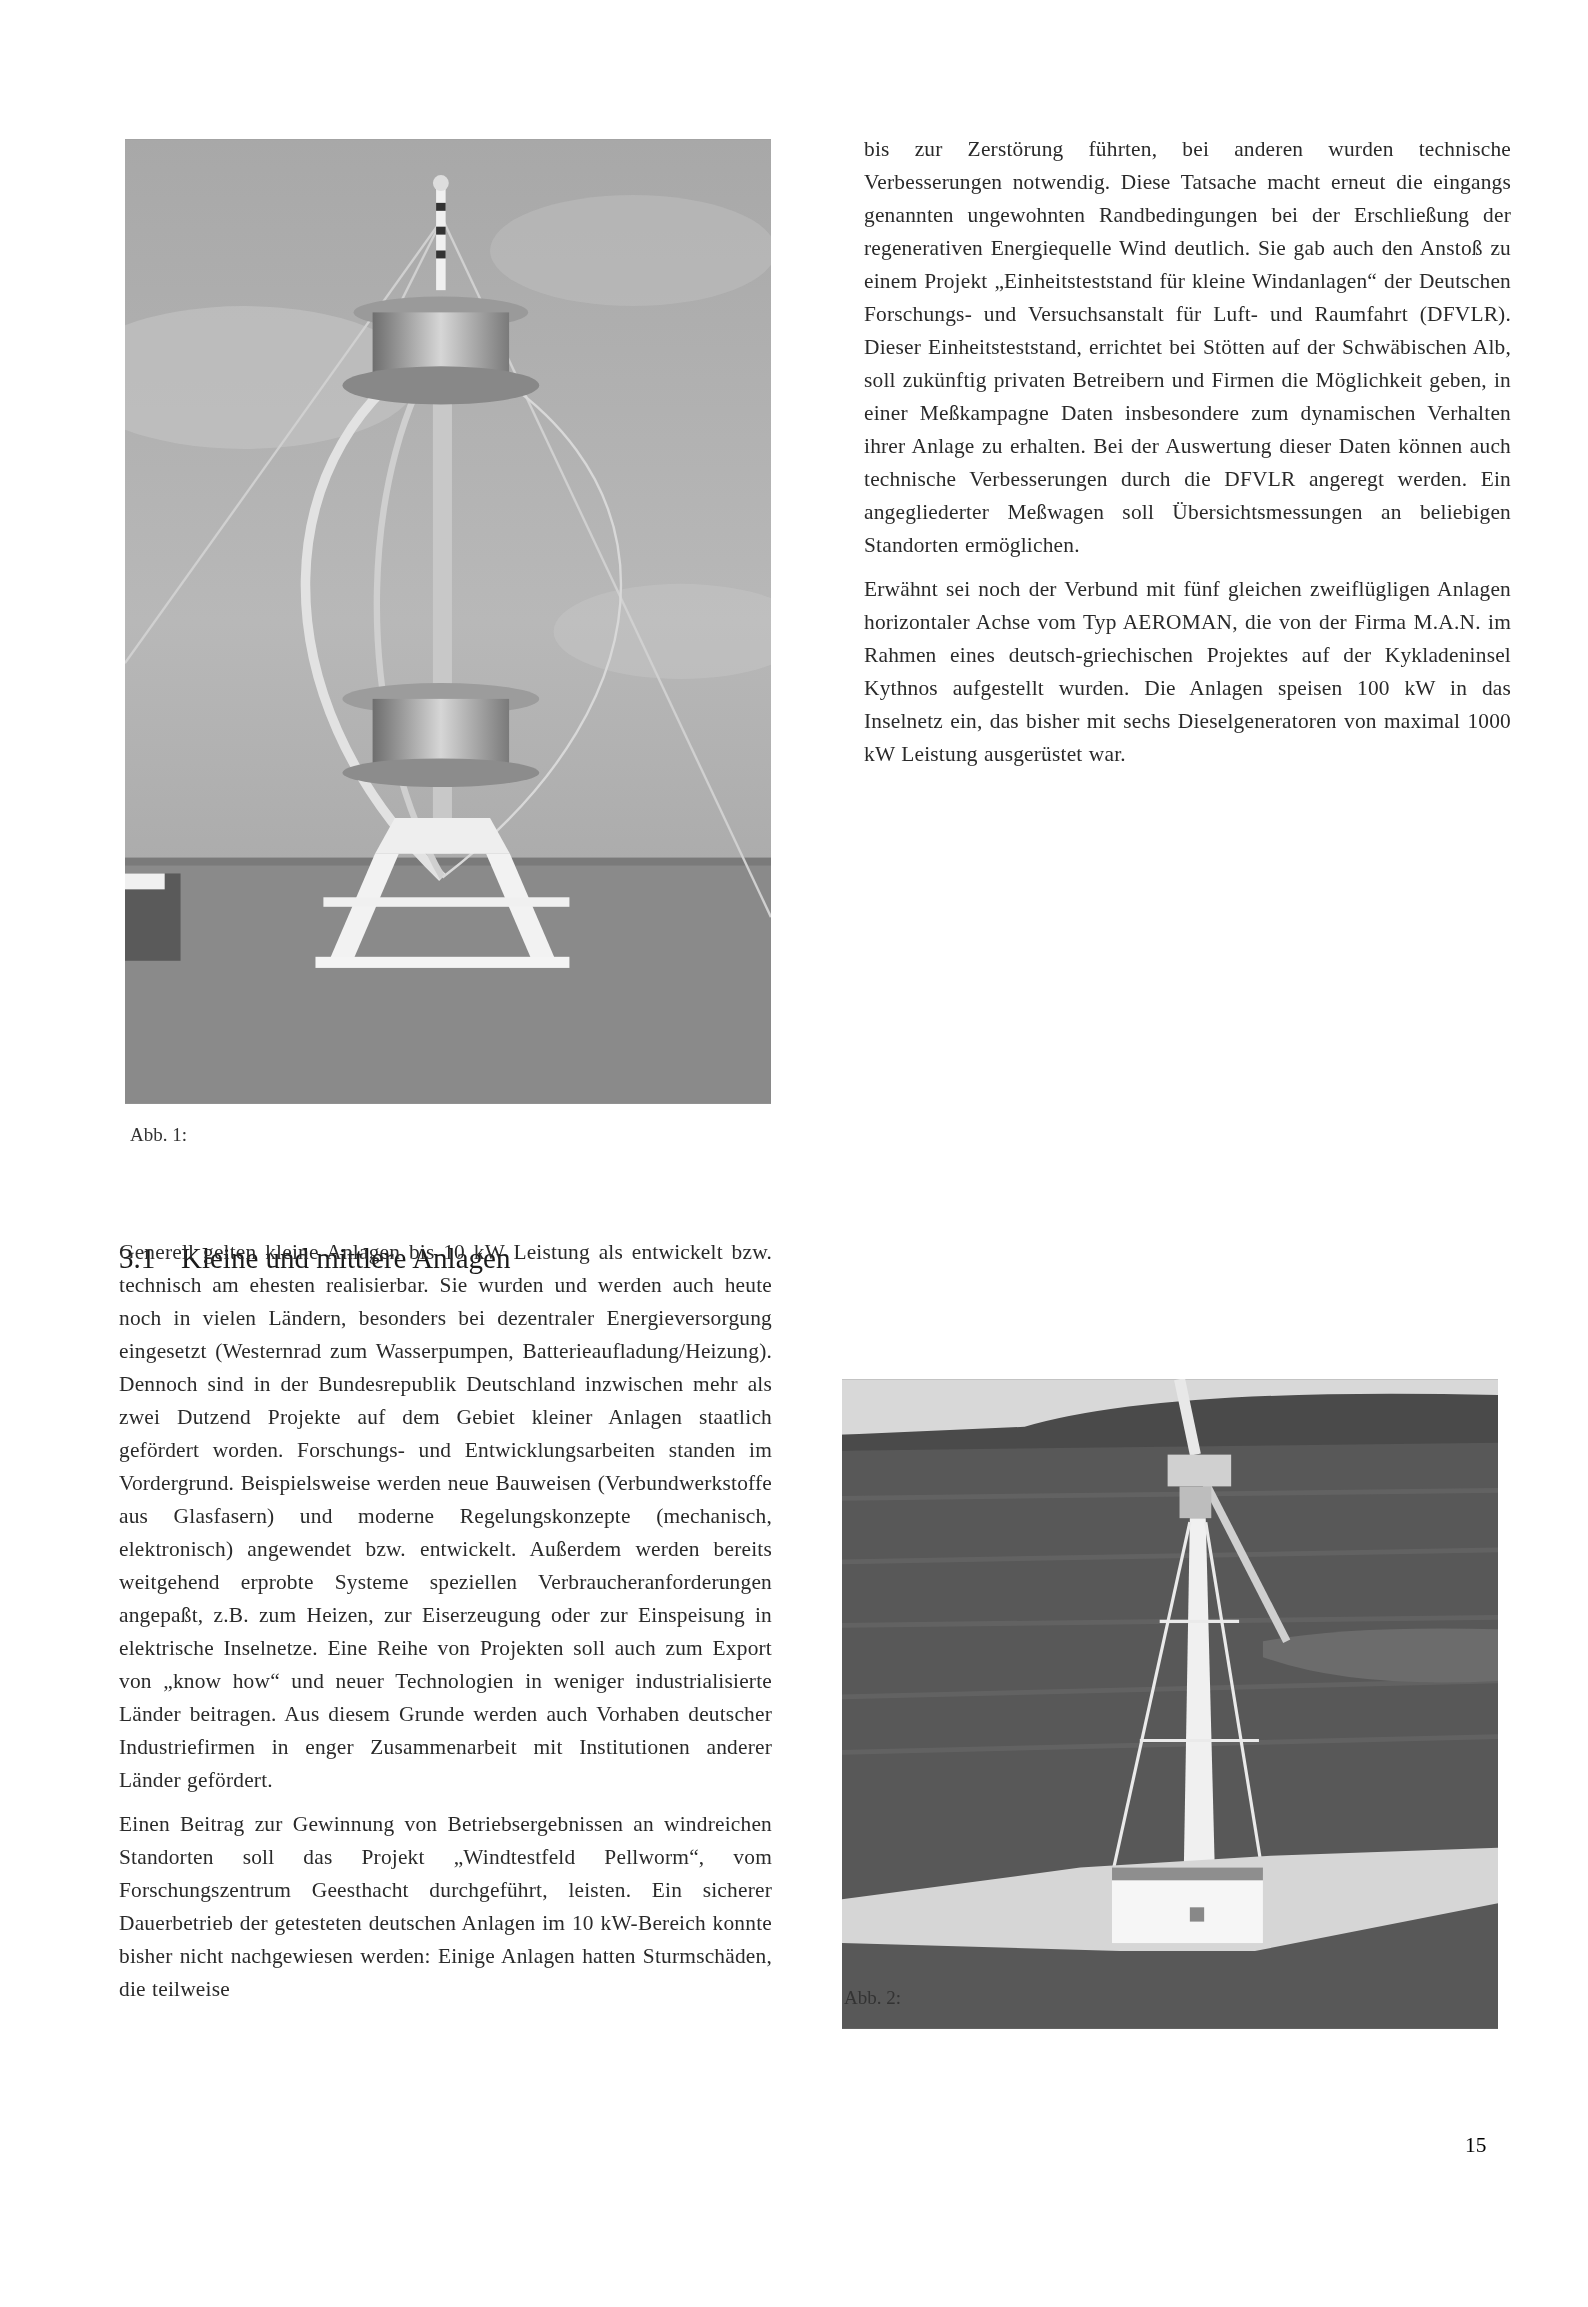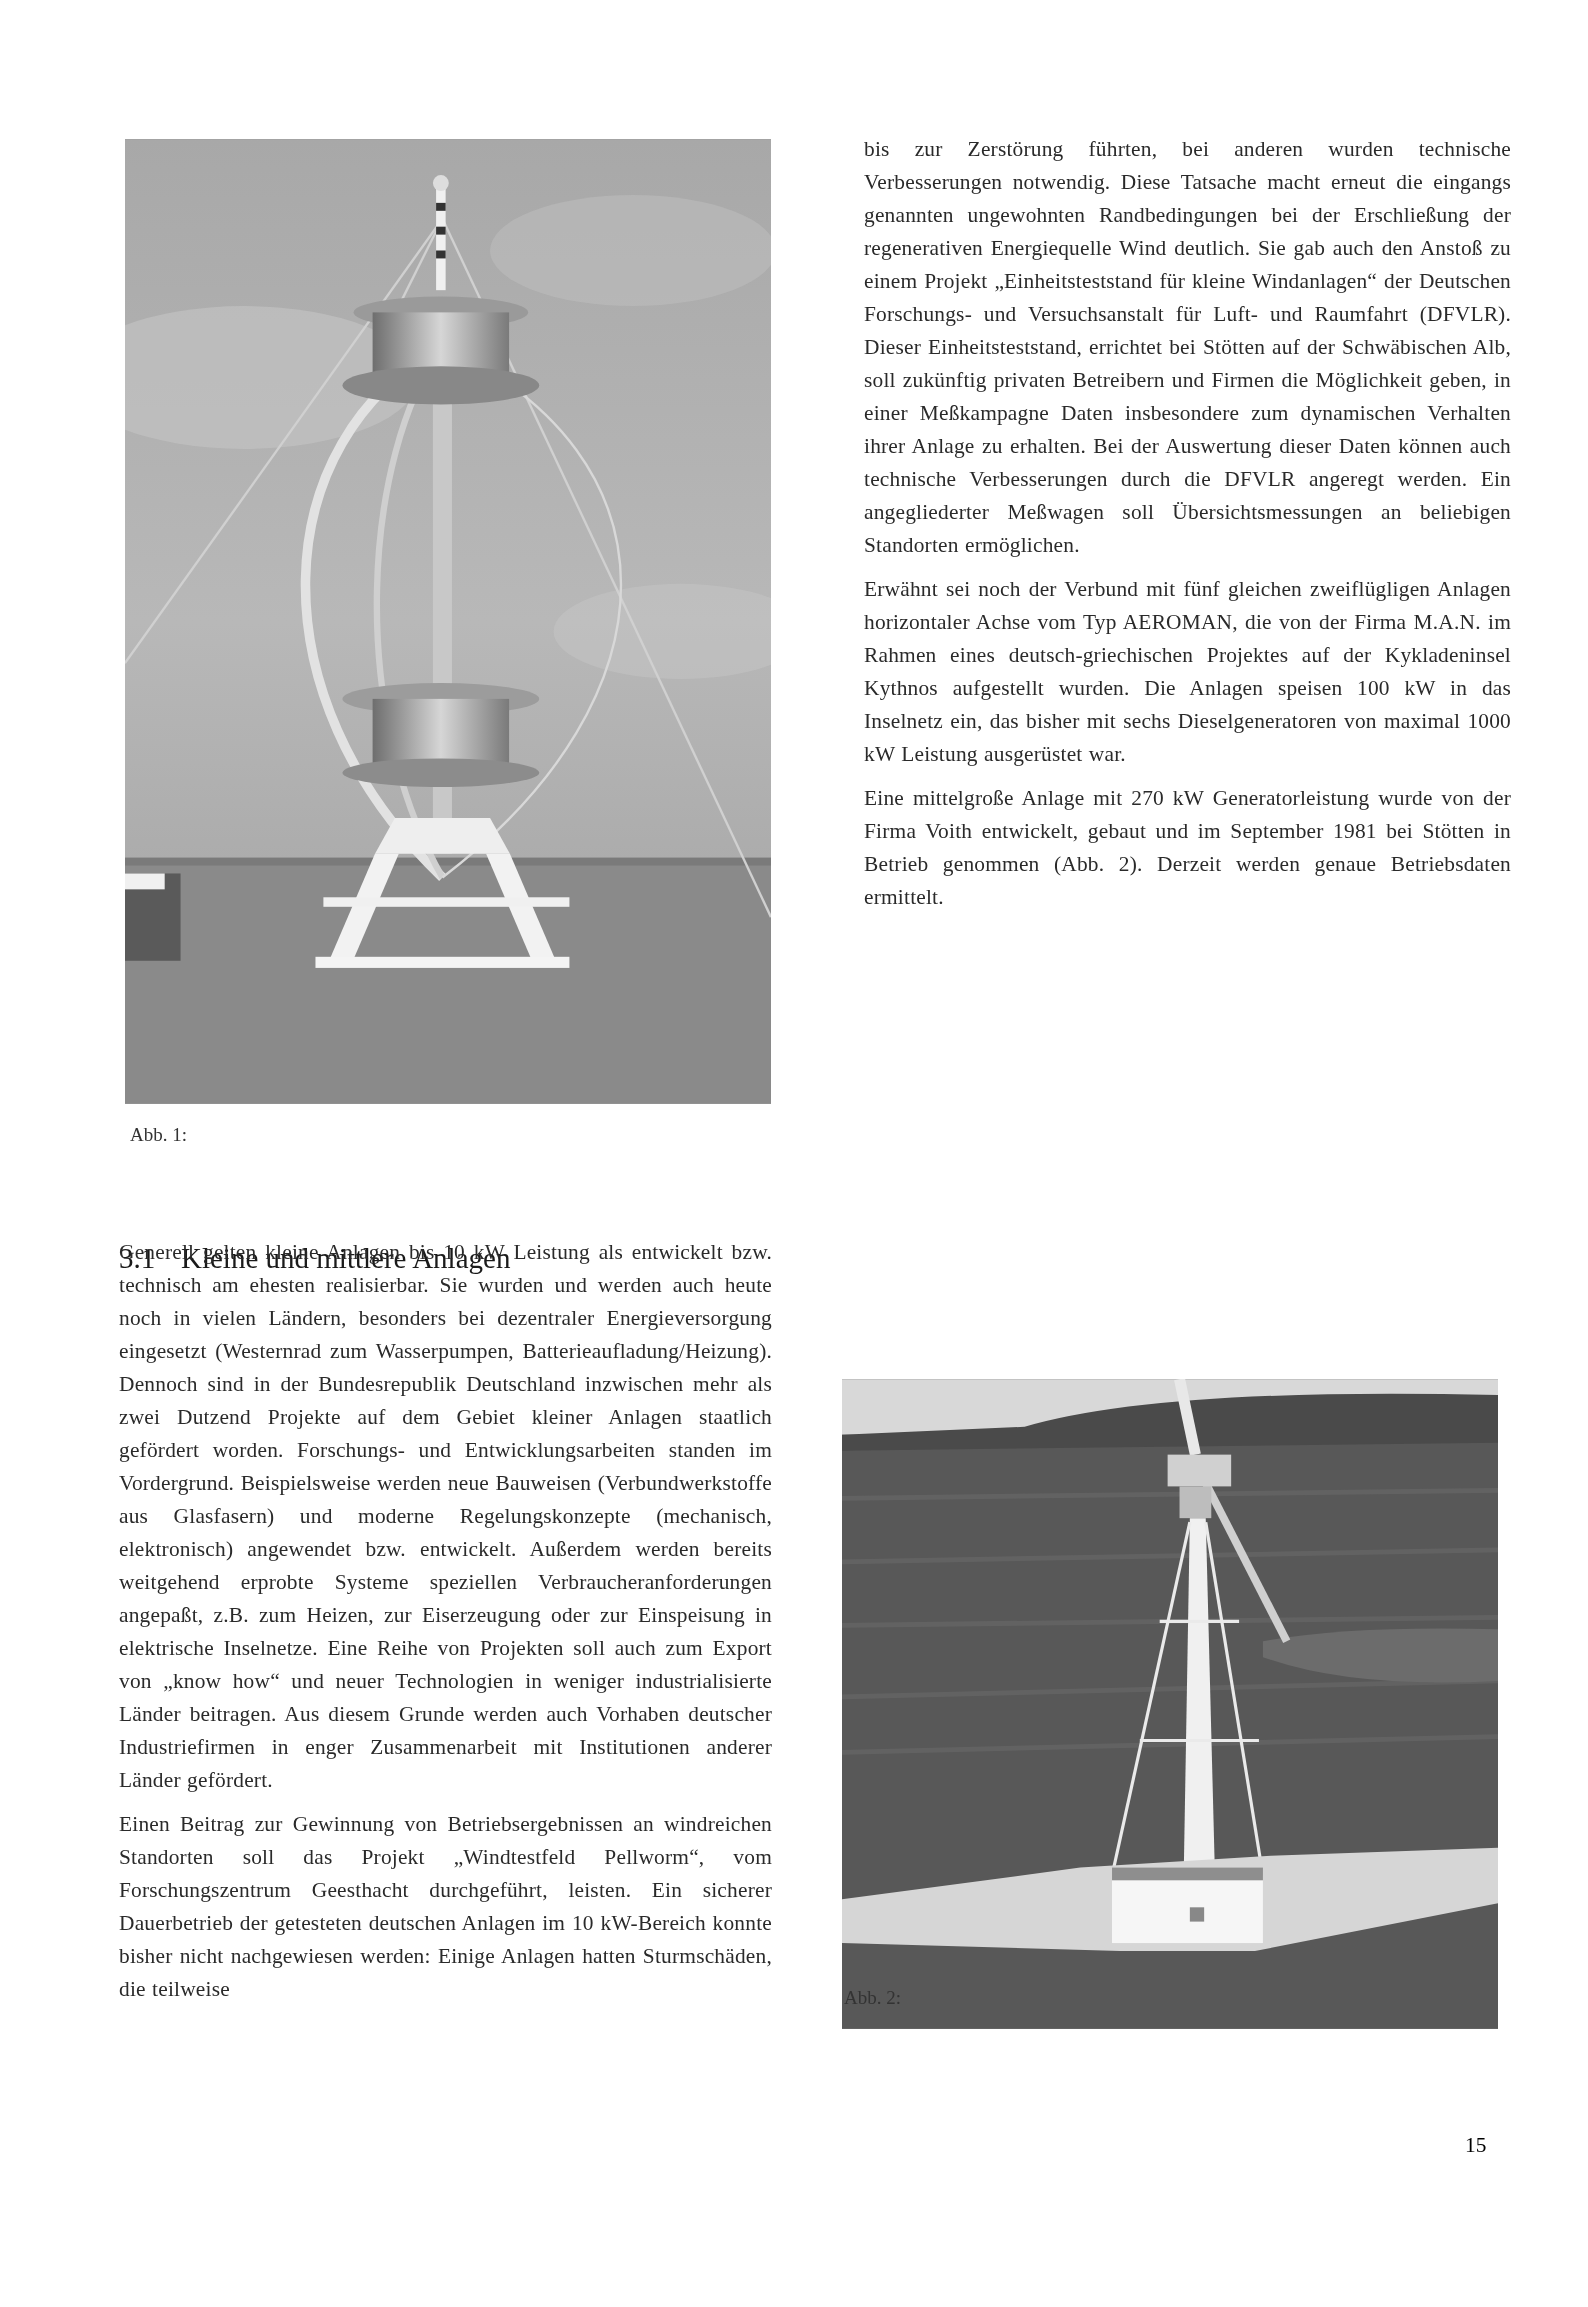--- a/index.html
+++ b/index.html
@@ -82,21 +82,20 @@
     <rect x="240" y="1030" width="320" height="14" fill="#f4f4f4"></rect>
 
     <rect x="0" y="925" width="70" height="110" fill="#5a5a5a"></rect>
     <rect x="0" y="925" width="50" height="20" fill="#f0f0f0"></rect>
   </svg>
 </div>
 
 <div class="abs col-text" style="left:844px; top:133px; width:647px;margin-left:20px;">
   <p>bis zur Zerstörung führten, bei anderen wurden technische Verbesserungen notwendig. Diese Tatsache macht erneut die eingangs genannten ungewohnten Randbedingungen bei der Erschließung der regenerativen Energiequelle Wind deutlich. Sie gab auch den Anstoß zu einem Projekt „Einheitsteststand für kleine Windanlagen“ der Deutschen Forschungs- und Versuchsanstalt für Luft- und Raumfahrt (DFVLR). Dieser Einheitsteststand, errichtet bei Stötten auf der Schwäbischen Alb, soll zukünftig privaten Betreibern und Firmen die Möglichkeit geben, in einer Meßkampagne Daten insbesondere zum dynamischen Verhalten ihrer Anlage zu erhalten. Bei der Auswertung dieser Daten können auch technische Verbesserungen durch die DFVLR angeregt werden. Ein angegliederter Meßwagen soll Übersichtsmessungen an beliebigen Standorten ermöglichen.</p>
   <p>Erwähnt sei noch der Verbund mit fünf gleichen zweiflügligen Anlagen horizontaler Achse vom Typ AEROMAN, die von der Firma M.A.N. im Rahmen eines deutsch-griechischen Projektes auf der Kykladeninsel Kythnos aufgestellt wurden. Die Anlagen speisen 100 kW in das Inselnetz ein, das bisher mit sechs Dieselgeneratoren von maximal 1000 kW Leistung ausgerüstet war.</p>
-  <p>Eine mittelgroße Anlage mit 270 kW Generatorleistung wurde von der Firma Voith entwickelt, gebaut und im September 1981 bei Stötten in Betrieb genommen (Abb. 2). Derzeit werden genaue Betriebsdaten ermittelt.</p>
 </div>
 
 <div class="abs caption" style="left:130px; top:1120px; width:651px;">
   <span class="lbl">Abb. 1:</span>
 </div>
 
 <div class="abs heading" style="left:119px; top:1242px; width:651px;">
   <span class="num">3.1</span><span>Kleine und mittlere Anlagen</span>
 </div>
 

